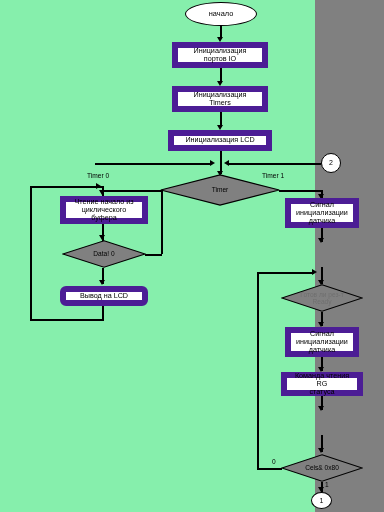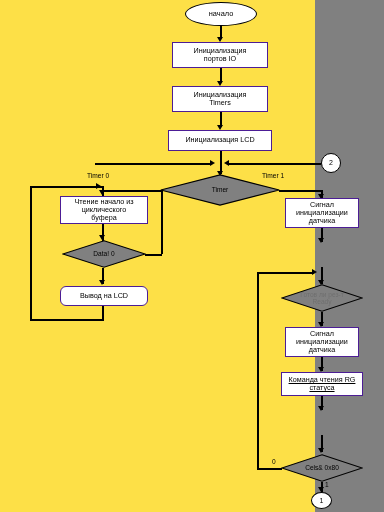--- a/index.html
+++ b/index.html
@@ -10,37 +10,37 @@
     width: 384px;
     height: 512px;
     background: #808080;
     font-family: "Liberation Sans", sans-serif;
     overflow: hidden;
   }
   #canvas {
     position: relative;
     width: 315px;
     height: 512px;
-    background: #fde047;
+    background: #86efac;
   }
   
   .node {
     position: absolute;
     box-sizing: border-box;
     display: flex;
     align-items: center;
     justify-content: center;
     text-align: center;
     color: #000;
     line-height: 1.12;
     white-space: pre-line;
   }
   .proc {
     background: #ffffff;
-    border: 1px solid #4c1d95;
+    border: 6px solid #4c1d95;
     font-size: 7.2px;
     padding: 1px 2px;
   }
   .term {
     background: #ffffff;
     border: 1px solid #000000;
     border-radius: 50%;
     font-size: 7.4px;
   }
   .conn {
@@ -216,21 +216,21 @@
   <div class="ln lnv" style="left:321px; top:312px; width:1.6px; height:14px;"></div>
   <div class="arw arw-d" style="left:318px; top:322px;"></div>
 
   <div class="node proc" style="left:285px; top:327px; width:74px; height:30px;">Сигнал
 инициализации
 датчика</div>
 
   <div class="ln lnv" style="left:321px; top:357px; width:1.6px; height:14px;"></div>
   <div class="arw arw-d" style="left:318px; top:367px;"></div>
 
-  <div class="node proc" style="left:281px; top:372px; width:82px; height:24px;text-decoration:underline;">Команда чтения RG
+  <div class="node proc" style="left:281px; top:372px; width:82px; height:24px;">Команда чтения RG
 статуса</div>
 
   <div class="ln lnv" style="left:321px; top:396px; width:1.6px; height:14px;"></div>
   <div class="arw arw-d" style="left:318px; top:406px;"></div>
 
 
   <div class="ln lnv" style="left:321px; top:435px; width:1.6px; height:17px;"></div>
   <div class="arw arw-d" style="left:318px; top:448px;"></div>
 
   <div class="dia-wrap" style="left:281px; top:454px; width:82px; height:28px;">

